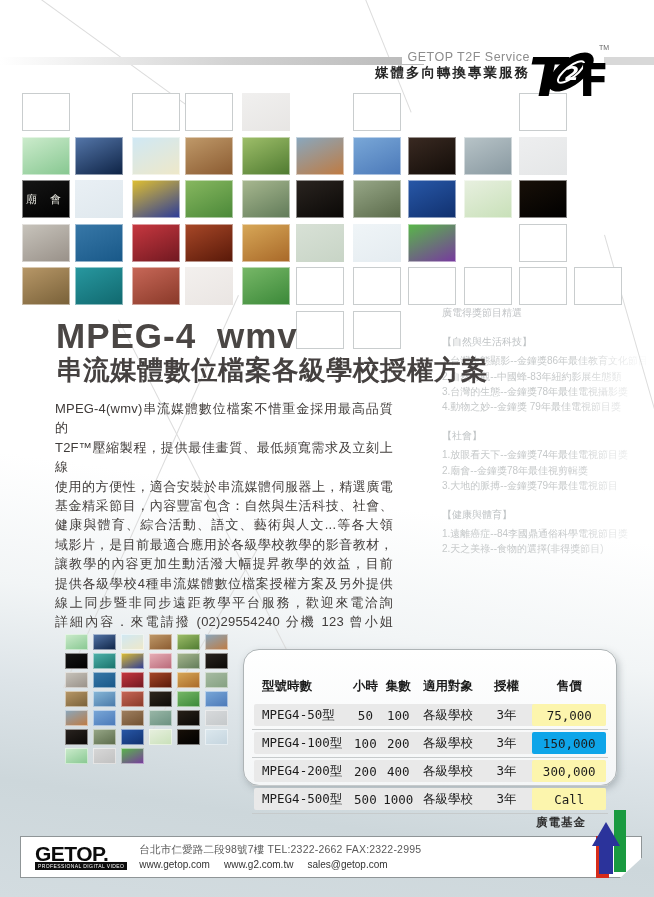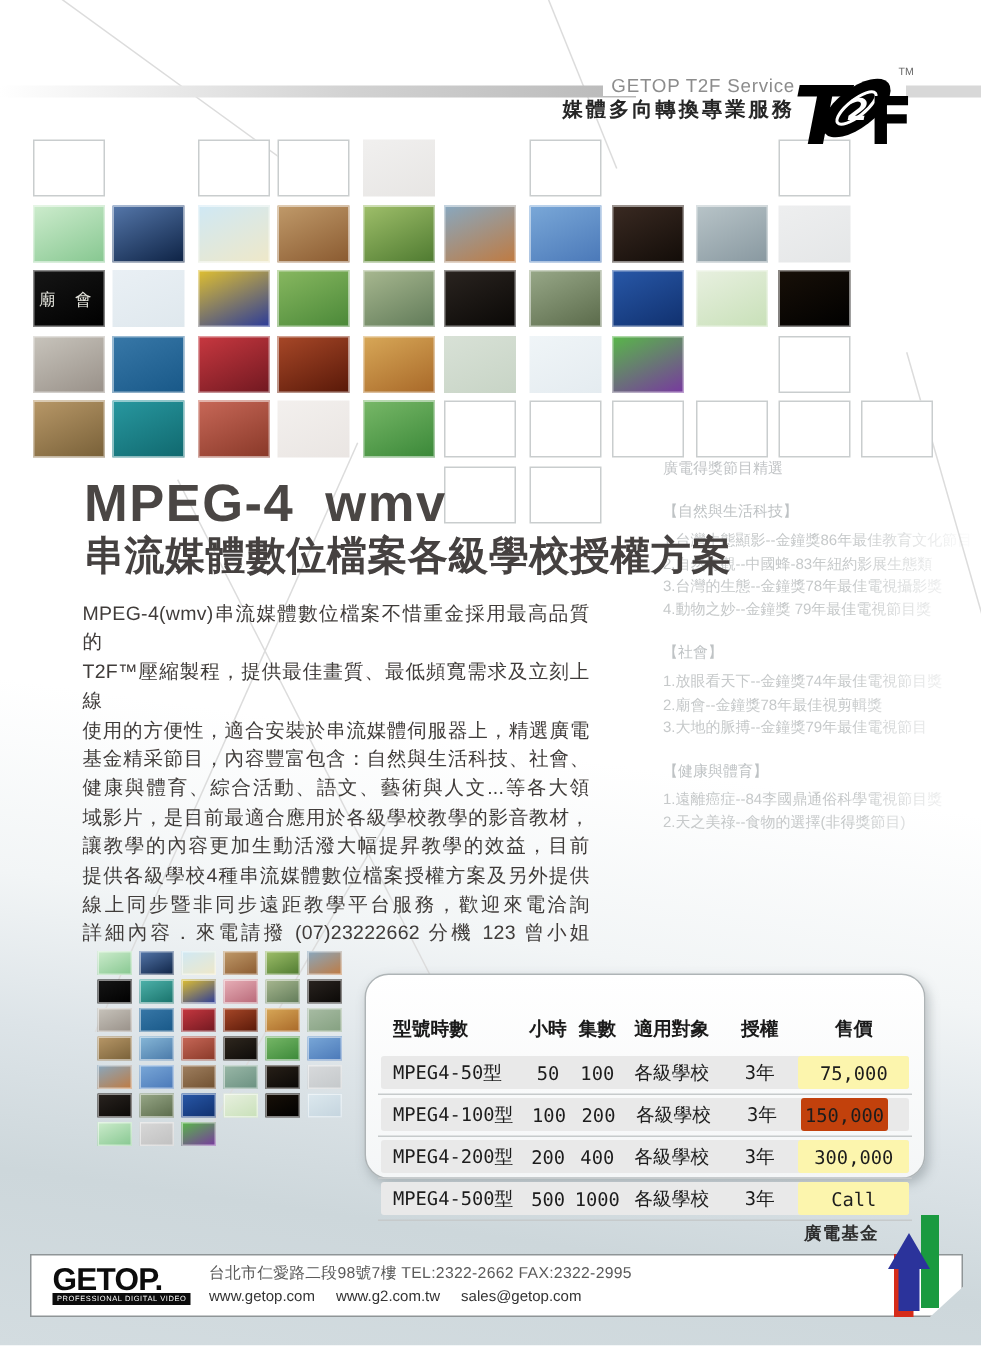--- a/index.html
+++ b/index.html
@@ -155,21 +155,21 @@
 
   <div class="body-text">MPEG-4(wmv)串流媒體數位檔案不惜重金採用最高品質的
 T2F™壓縮製程，提供最佳畫質、最低頻寬需求及立刻上線
 使用的方便性，適合安裝於串流媒體伺服器上，精選廣電
 基金精采節目，內容豐富包含：自然與生活科技、社會、
 健康與體育、綜合活動、語文、藝術與人文...等各大領
 域影片，是目前最適合應用於各級學校教學的影音教材，
 讓教學的內容更加生動活潑大幅提昇教學的效益，目前
 提供各級學校4種串流媒體數位檔案授權方案及另外提供
 線上同步暨非同步遠距教學平台服務，歡迎來電洽詢
-詳細內容．來電請撥 (07)23222662 分機 123 曾小姐</div>
+詳細內容．來電請撥 (02)29554240 分機 123 曾小姐</div>
 
   <div class="awards">
     <div class="awards-title">廣電得獎節目精選</div>
   <div class="award-section">
         <div class="award-category">【自然與生活科技】</div>
         <div class="award-item">1.台灣生態顯影--金鐘獎86年最佳教育文化節目</div>
         <div class="award-item">2.自然奇觀--中國蜂-83年紐約影展生態類</div>
         <div class="award-item">3.台灣的生態--金鐘獎78年最佳電視攝影獎</div>
         <div class="award-item">4.動物之妙--金鐘獎 79年最佳電視節目獎</div>
       </div>
@@ -203,21 +203,21 @@
           <div class="cell" style="width: 66px;">各級學校</div>
           <div class="cell" style="width: 52px;">3年</div>
           <div class="cell price" style="width: 74px; background: rgb(252, 245, 173);">75,000</div>
         </div>
         <div class="p-row">
           <div class="cell model" style="width: 96px;">MPEG4-100型</div>
           <div class="cell" style="width: 32px;">100</div>
           <div class="cell" style="width: 34px;">200</div>
           <div class="cell" style="width: 66px;">各級學校</div>
           <div class="cell" style="width: 52px;">3年</div>
-          <div class="cell price" style="width: 58px; background: #c2410c;">150,000</div>
+          <div class="cell price" style="width: 74px; background: #0ea5e9;">150,000</div>
         </div>
         <div class="p-row">
           <div class="cell model" style="width: 96px;">MPEG4-200型</div>
           <div class="cell" style="width: 32px;">200</div>
           <div class="cell" style="width: 34px;">400</div>
           <div class="cell" style="width: 66px;">各級學校</div>
           <div class="cell" style="width: 52px;">3年</div>
           <div class="cell price" style="width: 74px; background: rgb(252, 245, 173);">300,000</div>
         </div>
         <div class="p-row">

